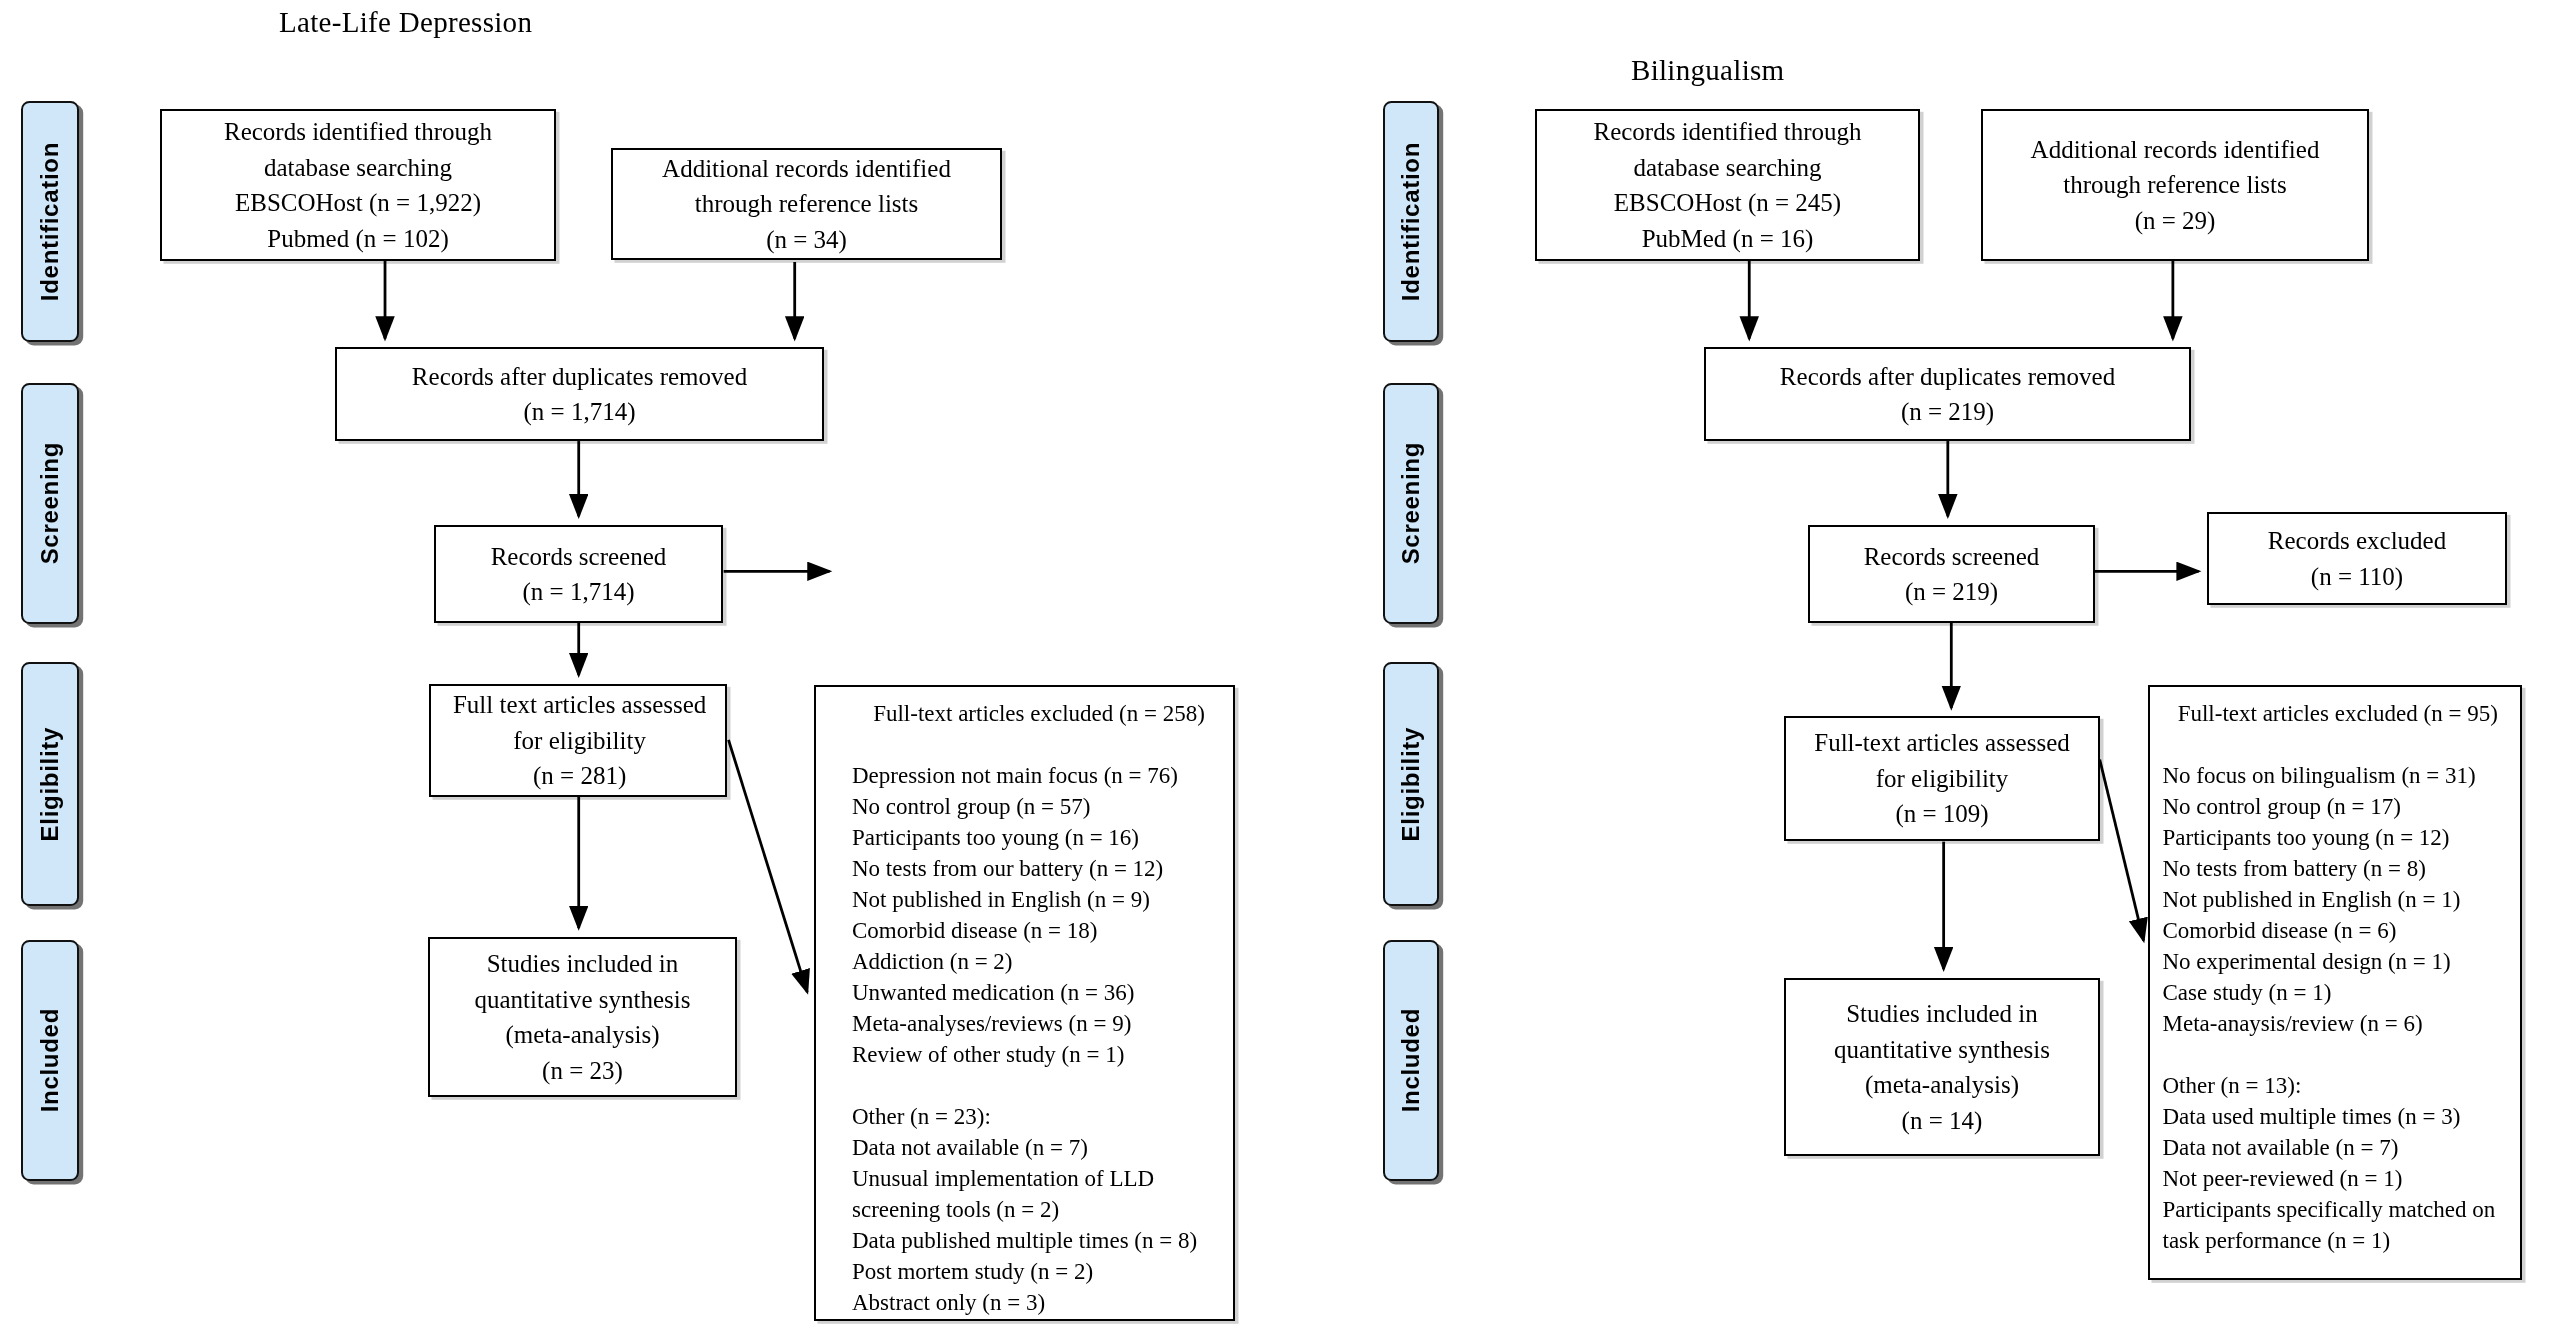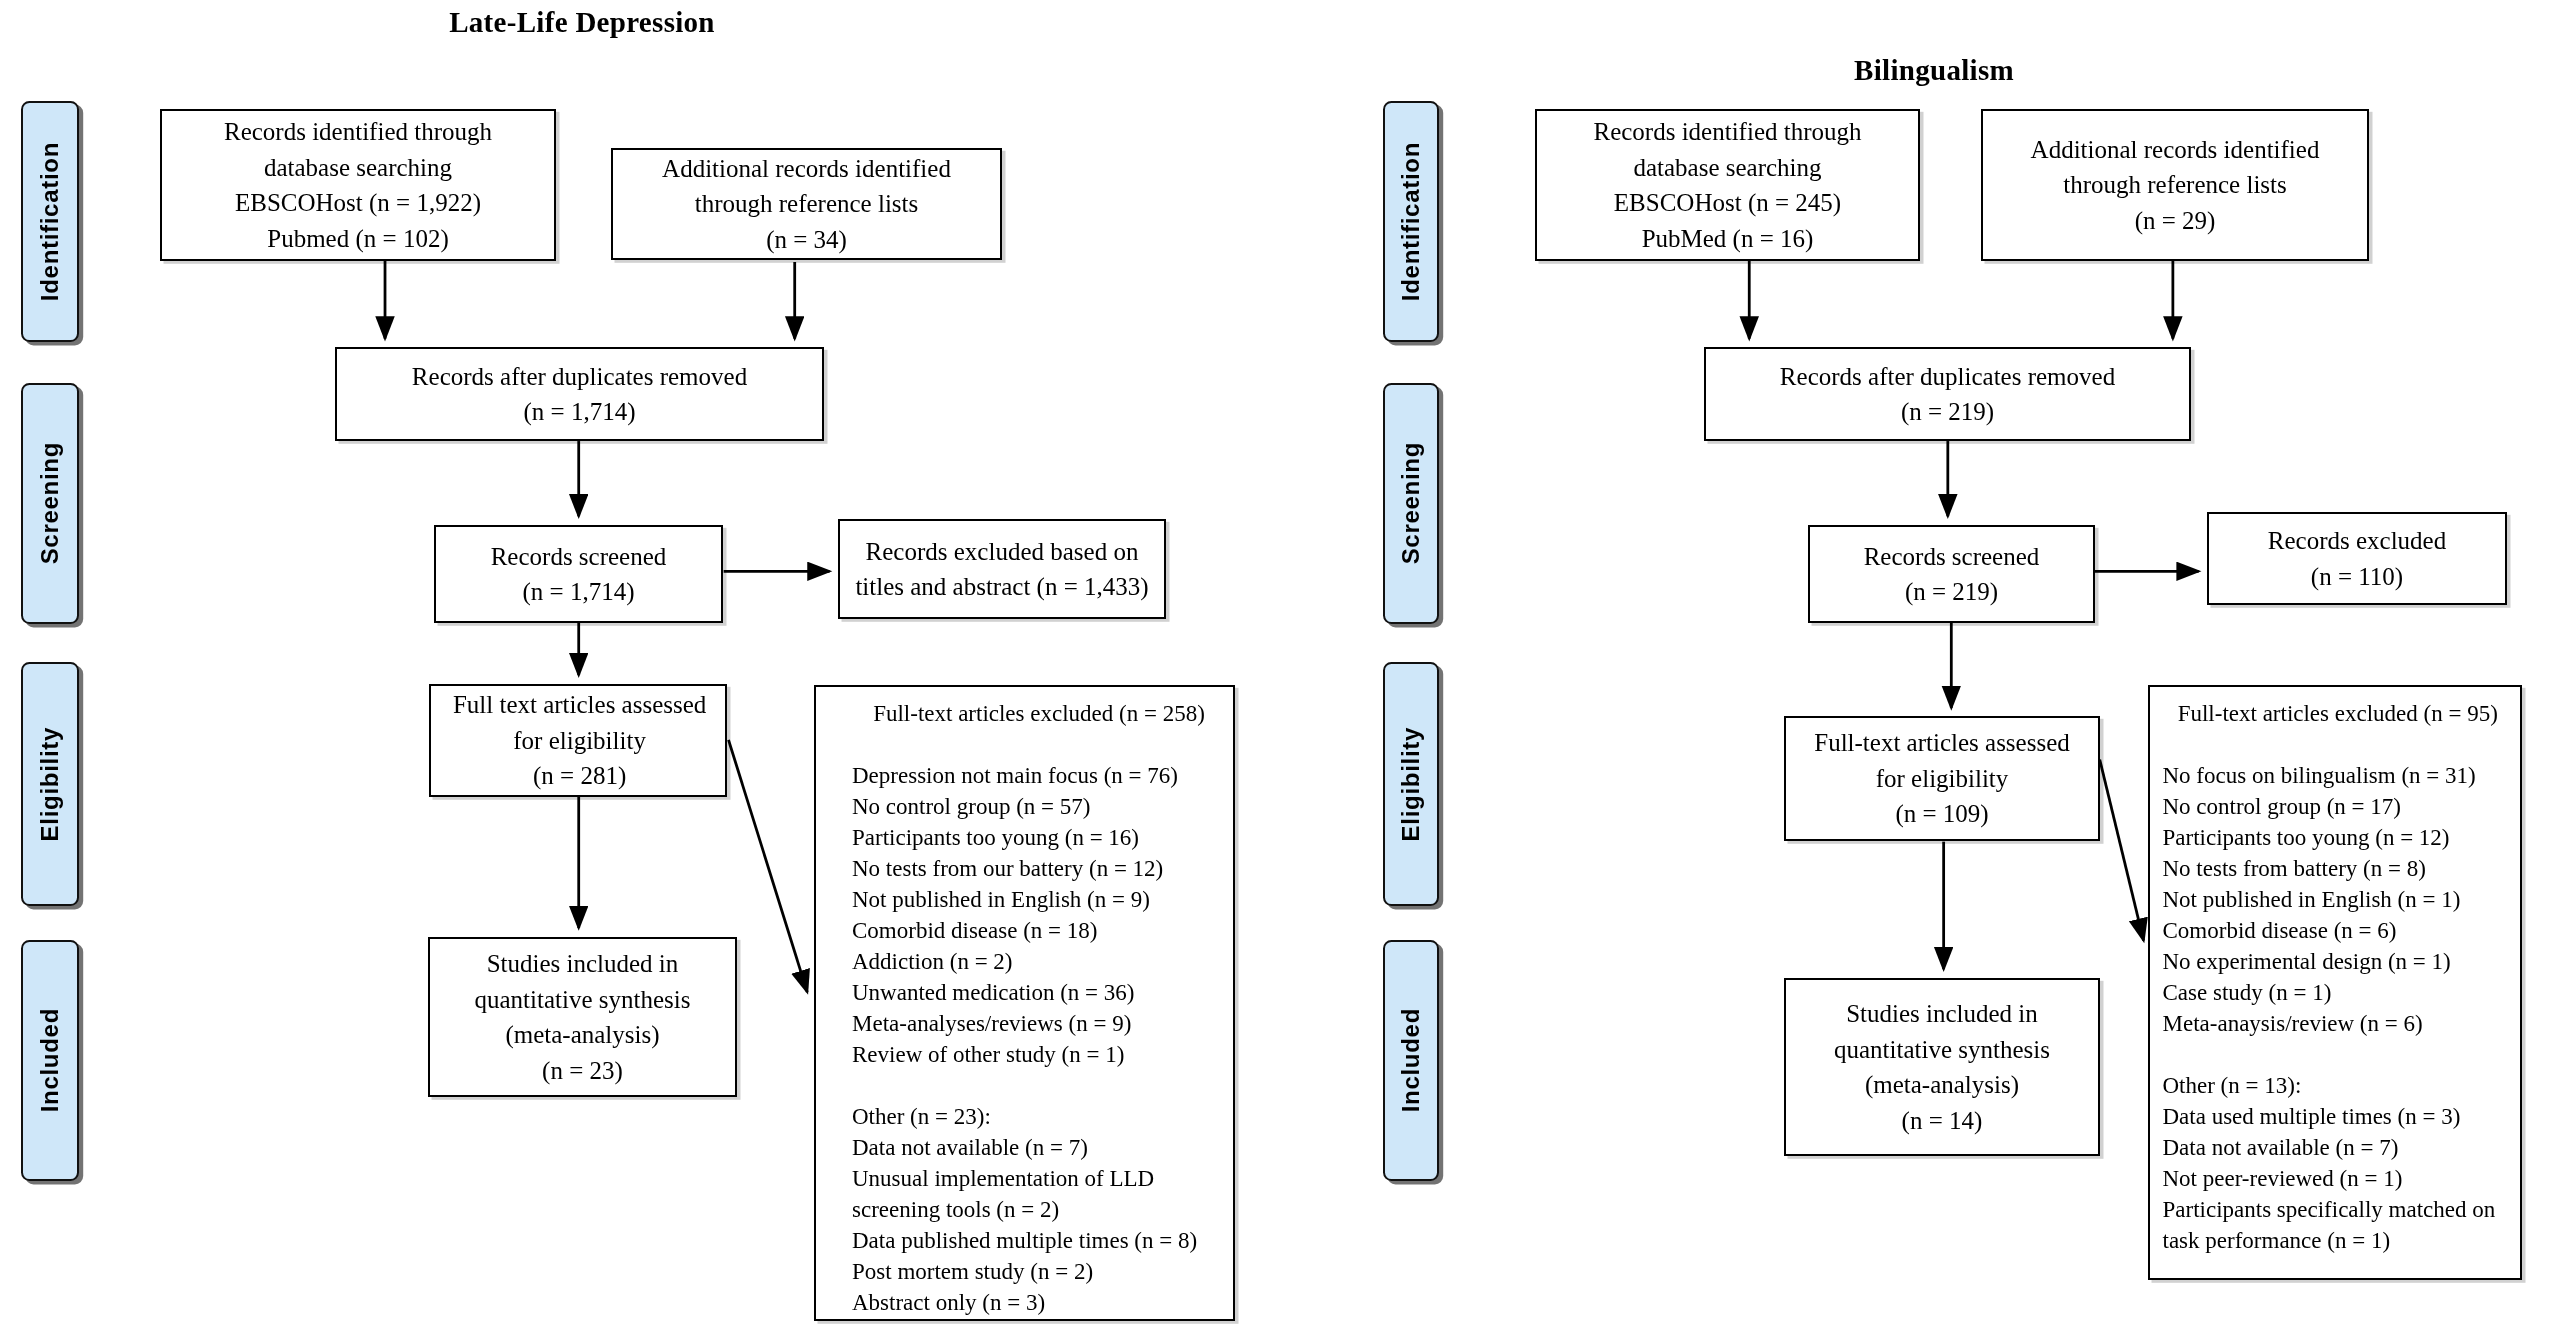--- a/index.html
+++ b/index.html
@@ -1,18 +1,18 @@
 <!DOCTYPE html>
 <html style="font-size:11px"><head>
 <meta charset="utf-8">
 <style>
   html,body{margin:0;padding:0;background:#ffffff;}
   #canvas{position:relative;width:2576px;height:1328px;background:#ffffff;
           font-family:"Liberation Serif", serif;color:#000;overflow:hidden;}
-  .title{position:absolute;font-weight:bold;font-size:29px;text-align:center;
+  .title{position:absolute;font-weight:normal;font-size:29px;
          font-family:"Liberation Serif", serif;letter-spacing:0.3px;}
   .stage{position:absolute;background:#cfe7f9;border:2.1px solid #111;border-radius:8.4px;
          box-shadow:4.2px 3.5px 0 rgba(0,0,0,0.55);
          display:flex;align-items:center;justify-content:center;}
   .stage span{writing-mode:vertical-rl;transform:rotate(180deg);
          font-family:"Liberation Sans", sans-serif;font-weight:bold;font-size:24px;
          letter-spacing:0.7px;white-space:nowrap;}
   .box{position:absolute;background:#fff;border:2.1px solid #000;
        display:flex;align-items:center;justify-content:center;text-align:center;
        font-size:25px;line-height:1.42;white-space:pre-line;
@@ -73,22 +73,20 @@
 database searching
 EBSCOHost (n = 1,922)
 Pubmed (n = 102)</div>
   <div class="box" style="left:611px;top:148px;width:391px;height:112px;">Additional records identified
 through reference lists
 (n = 34)</div>
   <div class="box" style="left:335px;top:347px;width:489px;height:94px;">Records after duplicates removed
 (n = 1,714)</div>
   <div class="box" style="left:434px;top:525px;width:289px;height:98px;">Records screened
 (n = 1,714)</div>
-  <div class="box" style="left:838px;top:519px;width:328px;height:100px;">Records excluded based on
-titles and abstract (n = 1,433)</div>
   <div class="box" style="left:429px;top:684px;width:298px;height:113px;padding-left:13px;">Full text articles assessed
 for eligibility
 (n = 281)</div>
   <div class="listbox" style="left:814px;top:685px;width:421px;height:636px;padding-left:36px;">
     <div class="hdr">Full-text articles excluded (n = 258)</div>
     <div class="bdy">
 Depression not main focus (n = 76)
 No control group (n = 57)
 Participants too young (n = 16)
 No tests from our battery (n = 12)

